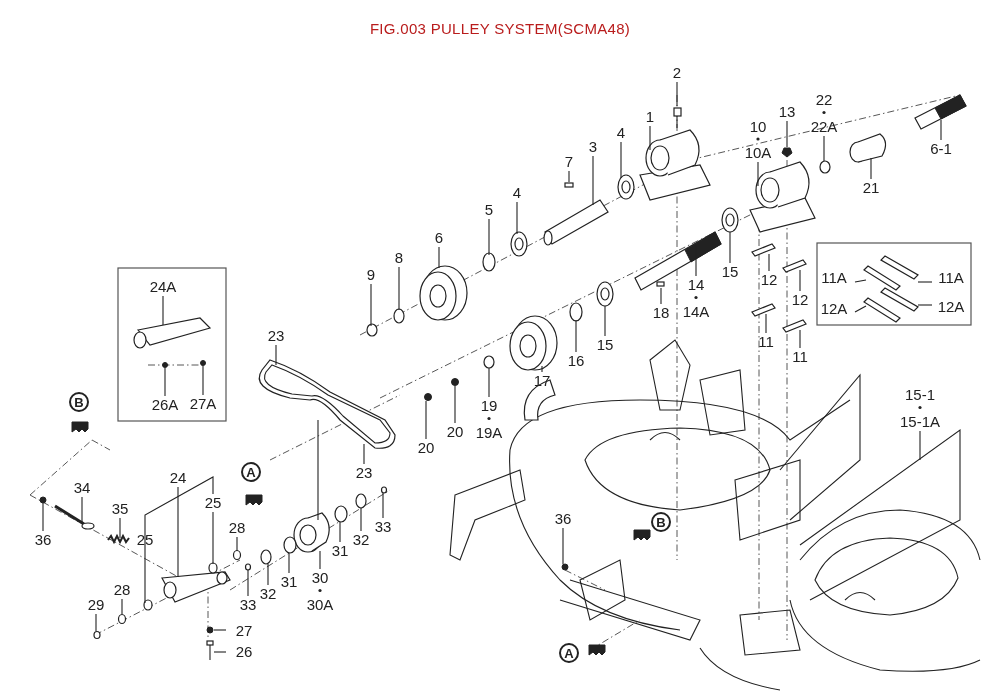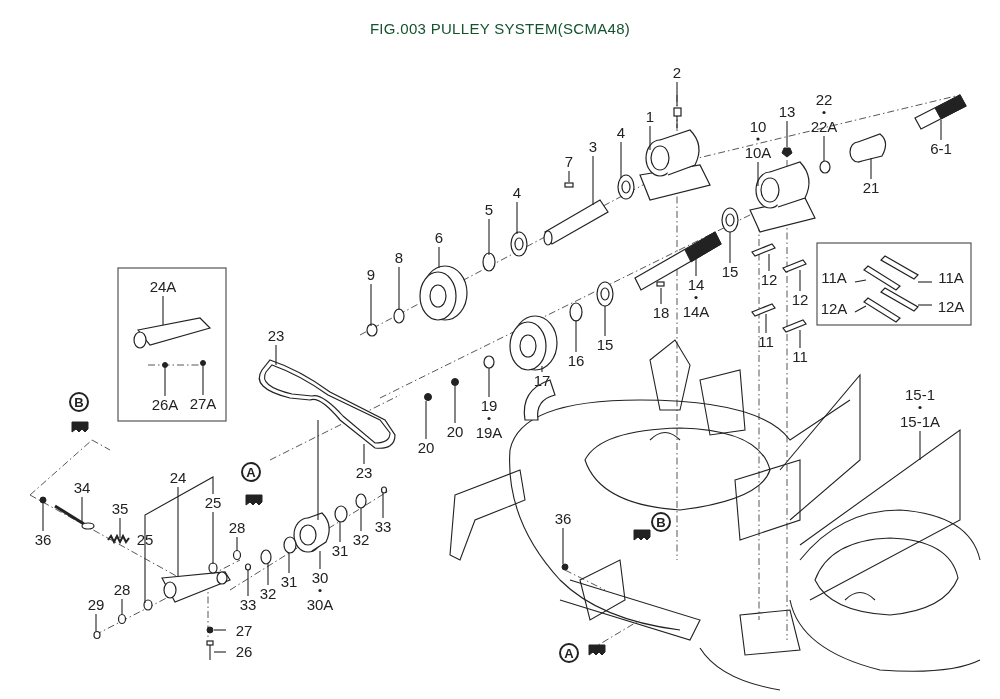--- a/index.html
+++ b/index.html
@@ -1,17 +1,17 @@
 <!DOCTYPE html>
 <html><head>
 <meta charset="utf-8">
 <style>
   html,body{margin:0;padding:0;background:#fff;}
   body{width:1000px;height:699px;position:relative;overflow:hidden;font-family:"Liberation Sans",sans-serif;}
-  #title{position:absolute;left:0;top:20px;width:1000px;text-align:center;font-size:15px;color:#14532d;letter-spacing:0.3px;}
+  #title{position:absolute;left:0;top:20px;width:1000px;text-align:center;font-size:15px;color:#b91c1c;letter-spacing:0.3px;}
   svg#diagram{position:absolute;left:0;top:0;}
   .ln{stroke:#222;stroke-width:1.1;fill:none;}
   .pt{stroke:#222;stroke-width:1.2;fill:#fff;}
   .dk{fill:#222;stroke:#222;}
   .dash{stroke:#444;stroke-width:0.9;fill:none;stroke-dasharray:7 3 1.5 3;}
   .lbl{font-family:"Liberation Sans",sans-serif;font-size:15px;fill:#222;}
   .dot{fill:#222;}
   .box{fill:none;stroke:#555;stroke-width:1.2;}
   .circ{fill:#fff;stroke:#222;stroke-width:2;}
   .circtxt{font-family:"Liberation Sans",sans-serif;font-weight:bold;font-size:13px;fill:#222;}

